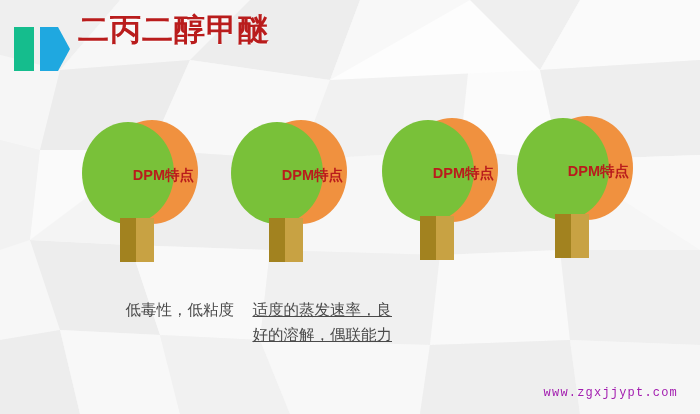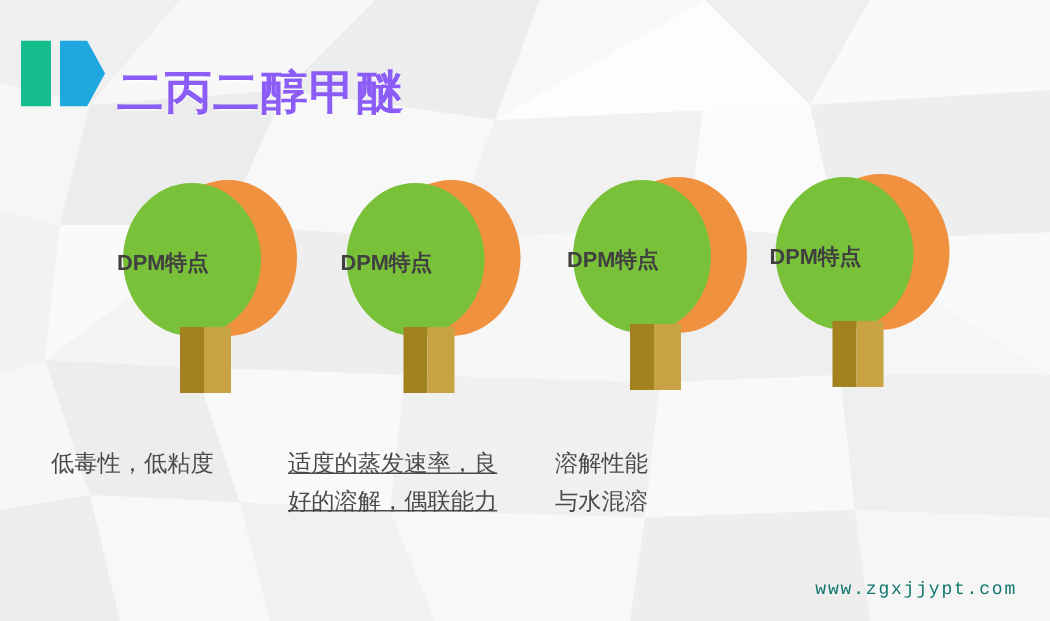--- a/index.html
+++ b/index.html
@@ -35,25 +35,25 @@
   .logo-mark {
     position: absolute;
     left: 14px;
     top: 27px;
     width: 56px;
     height: 44px;
   }
   .title-text {
     position: absolute;
     left: 78px;
-    top: 40px;
+    top: 8px;
     font-size: 31px;
     font-weight: bold;
     letter-spacing: 1px;
-    color: #8b5cf6;
+    color: #b91c1c;
     white-space: nowrap;
     line-height: 44px;
     text-shadow: 0 1px 0 rgba(255,255,255,0.6);
   }
 
   
   .tree {
     position: absolute;
     width: 120px;
     height: 146px;
@@ -87,52 +87,52 @@
   .tree .trunk-right {
     position: absolute;
     left: 58px;
     top: 98px;
     width: 18px;
     height: 44px;
     background: #c8a243;
   }
   .tree .tree-label {
     position: absolute;
-    left: 0;
+    left: 24px;
     top: 46px;
     width: 92px;
-    text-align: left;
+    text-align: right;
     font-size: 14.5px;
     font-weight: bold;
-    color: #404040;
+    color: #b91c1c;
     letter-spacing: 0px;
     white-space: nowrap;
     z-index: 5;
   }
 
   
   .caption {
     position: absolute;
-    text-align: left;
+    text-align: right;
     color: #4a4a4a;
     font-size: 15.5px;
     line-height: 25px;
     white-space: nowrap;
   }
   .caption .line { display: block; }
 
   
   .watermark {
     position: absolute;
     right: 22px;
     bottom: 14px;
     font-family: "Liberation Mono", "DejaVu Sans Mono", monospace;
     font-size: 12px;
     letter-spacing: 1.2px;
-    color: #0f766e;
+    color: #a21caf;
     text-align: center;
   }
 </style>
 </head>
 <body>
 
 <div id="slide">
 
   <svg class="bg-poly" viewBox="0 0 700 414" preserveAspectRatio="none">
     <rect x="0" y="0" width="700" height="414" fill="#f4f4f4"></rect>
@@ -213,21 +213,17 @@
 
   <div class="caption" style="left:34px; top:297px; width:200px;">
     <span class="line">低毒性，低粘度</span>
   </div>
 
   <div class="caption" style="left:192px; top:297px; width:200px;text-decoration:underline;">
     <span class="line">适度的蒸发速率，良</span>
     <span class="line">好的溶解，偶联能力</span>
   </div>
 
-  <div class="caption" style="left:370px; top:297px; width:140px;">
-    <span class="line">溶解性能</span>
-    <span class="line">与水混溶</span>
-  </div>
 
 
   <div class="watermark">www.zgxjjypt.com</div>
 
 </div>
 
 </body></html>

